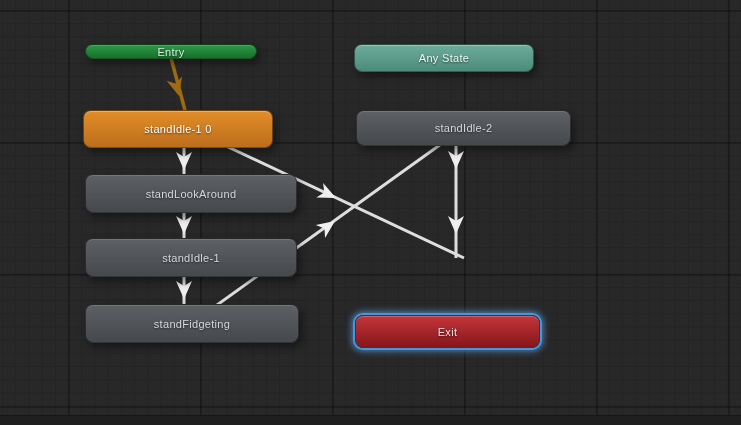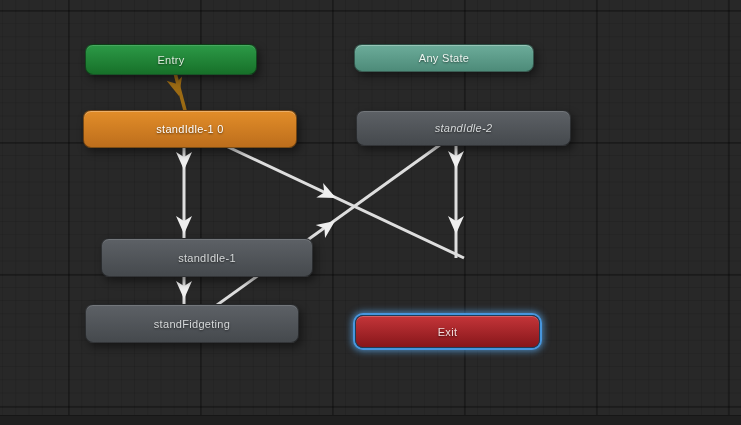--- a/index.html
+++ b/index.html
@@ -35,27 +35,27 @@
           box-shadow:inset 0 1px 0 rgba(255,255,255,0.30), 3px 4px 8px rgba(0,0,0,0.45);}
   .orange{background:linear-gradient(#e28d29,#bd6e1c); color:#fff;
           box-shadow:inset 0 1px 0 rgba(255,255,255,0.30), 3px 4px 8px rgba(0,0,0,0.45);}
   .red   {background:linear-gradient(#c43539,#87161a); color:#f3dcdc;}
   .selected{
     border:1px solid #1d3d5a;
     box-shadow:0 0 0 2px #4796dd, 0 0 7px 3px rgba(90,170,240,0.75),
                inset 0 1px 0 rgba(255,255,255,0.22);
     align-items:center;
   }
-  #n-entry        {left:85px;  top:44px;  width:172px; height:31px;}
+  #n-entry        {left:85px;  top:44px;  width:172px; height:15px;}
   #n-anystate     {left:354px; top:44px;  width:180px; height:28px;text-align:right;}
-  #n-standidle10  {left:83px;  top:110px; width:214px; height:38px;}
+  #n-standidle10  {left:83px;  top:110px; width:190px; height:38px;}
   #n-standlookaround{left:85px;top:174px; width:212px; height:39px;}
-  #n-standidle1   {left:101px;  top:238px; width:212px; height:39px;text-align:center;}
+  #n-standidle1   {left:85px;  top:238px; width:212px; height:39px;text-align:center;}
   #n-standfidgeting{left:85px; top:304px; width:214px; height:39px;}
-  #n-standidle2   {left:356px; top:110px; width:215px; height:36px;font-style:italic;}
+  #n-standidle2   {left:356px; top:110px; width:215px; height:36px;}
   #n-excite       {left:355px; top:175px; width:218px; height:37px;}
   #n-happyvictory {left:356px; top:238px; width:217px; height:39px;}
   #n-exit         {left:355px; top:315px; width:185px; height:33px;}
   #bottom-strip{
     position:absolute; left:0; top:415px; width:741px; height:10px;
     background:#1f1f1f; border-top:1px solid #161616;
   }
 </style>
 </head>
 <body>
@@ -110,20 +110,23 @@
   </div>
 
   <div class="node teal" id="n-anystate">
     <span>Any State</span>
   </div>
 
   <div class="node orange" id="n-standidle10">
     <span>standIdle-1 0</span>
   </div>
 
+  <div class="node gray" id="n-standlookaround">
+    <span>standLookAround</span>
+  </div>
 
   <div class="node gray" id="n-standidle1">
     <span>standIdle-1</span>
   </div>
 
   <div class="node gray" id="n-standfidgeting">
     <span>standFidgeting</span>
   </div>
 
   <div class="node gray" id="n-standidle2">

